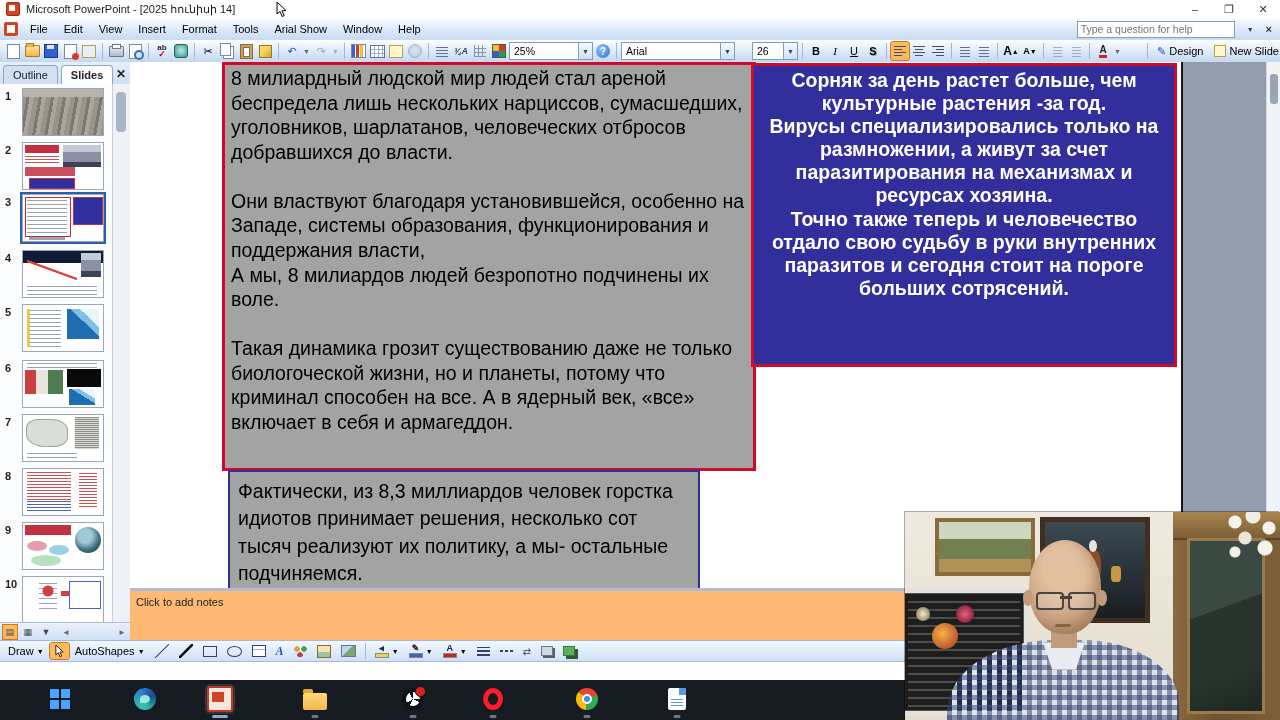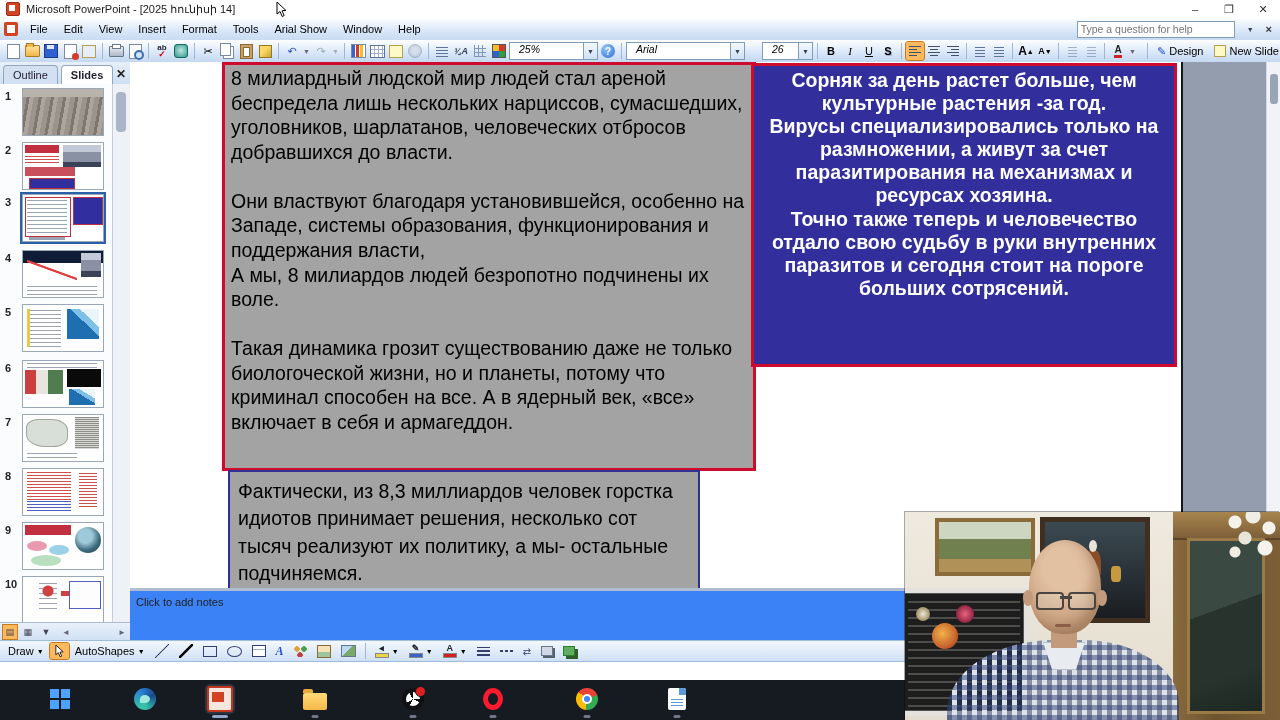--- a/index.html
+++ b/index.html
@@ -29,22 +29,22 @@
   .smallx{font-weight:bold;font-size:11px;color:#333;}
   .mb-icon{width:14px;height:14px;margin:0 4px;background:#d04423;border-radius:2px;position:relative;}
   .mb-icon::after{content:"";position:absolute;left:3px;top:3px;width:8px;height:8px;background:#fff;}
 
   
   #toolbar{left:0;top:40px;width:1280px;height:22px;
            background:linear-gradient(#fdfeff,#d8e6f8 60%,#c4d8f0);
            border-bottom:1px solid #9fbce0;display:flex;align-items:center;gap:1px;padding-left:4px;font-size:11px;}
   .tbtn{width:18px;height:18px;display:flex;align-items:center;justify-content:center;border-radius:2px;flex:none;}
   .tsep{width:1px;height:16px;background:#9fb6d4;margin:0 3px;flex:none;}
-  .combo{background:#fff;border:1px solid #7f9db9;height:16px;display:flex;align-items:flex-start;
-         font-size:10.5px;padding-left:9px;position:relative;flex:none;font-style:italic;}
+  .combo{background:#fff;border:1px solid #7f9db9;height:16px;display:flex;align-items:center;
+         font-size:10.5px;padding-left:4px;position:relative;flex:none;}
   .combo .dd{margin-left:auto;width:13px;height:100%;background:linear-gradient(#f5f9ff,#cfe0f5);
              border-left:1px solid #7f9db9;display:flex;align-items:center;justify-content:center;font-size:7px;color:#345;}
   .glyph{font-size:11px;line-height:1;}
   
   .i-page{width:11px;height:13px;background:#fff;border:1px solid #7a8aa0;box-shadow:inset 0 2px 0 #fff;}
   .i-folder{width:13px;height:10px;background:linear-gradient(#ffe49a,#f0b54b);border:1px solid #a87c22;border-radius:1px;position:relative;}
   .i-folder::before{content:"";position:absolute;top:-3px;left:0;width:6px;height:3px;background:#f0b54b;border:1px solid #a87c22;border-bottom:none;}
   .i-disk{width:12px;height:12px;background:#2f5fd0;border:1px solid #1b3a86;position:relative;}
   .i-disk::after{content:"";position:absolute;left:2px;top:0;width:7px;height:4px;background:#dfe8ff;}
   .i-perm{width:11px;height:13px;background:#fff;border:1px solid #7a8aa0;position:relative;}
@@ -145,21 +145,21 @@
   .slidebox{position:absolute;background:#a3a3a3;color:#000;white-space:pre-line;
             font-family:"Liberation Sans",sans-serif;}
   #box1{left:92px;top:0px;width:520px;height:402px;border:3px solid #cf0a2c;
         font-size:19.5px;line-height:1.26;padding:1px 2px 0 6px;overflow:hidden;}
   #box2{left:621px;top:1px;width:412px;height:292px;border:3px solid #cf0a2c;background:#322f9d;
         color:#fff;font-weight:bold;text-align:center;font-size:19.5px;line-height:1.185;padding:3px 4px;overflow:hidden;}
   #box3{left:98px;top:408px;width:452px;height:118px;border:2px solid #2e3192;
         font-size:19.5px;line-height:1.4;padding:6px 8px;overflow:hidden;}
 
   
-  #notes{left:130px;top:588px;width:1150px;height:52px;background:#3b82f6;border-top:3px solid #aebdd2;}
+  #notes{left:130px;top:588px;width:1150px;height:52px;background:#fdba74;border-top:3px solid #aebdd2;}
   #notes .ph{font-size:11px;color:#222;padding:5px 0 0 6px;}
 
   
   #drawbar{left:0;top:640px;width:1280px;height:20px;background:linear-gradient(#f3f8fe,#cfe0f4);
            border-top:1px solid #9fbce0;border-bottom:1px solid #9fbce0;display:flex;align-items:center;gap:2px;
            font-size:11px;padding-left:4px;}
   .dbtn{height:16px;display:flex;align-items:center;justify-content:center;padding:0 4px;border-radius:2px;flex:none;}
   .dbtn.active{background:#fdb95e;outline:1px solid #c77b1e;}
   .d-rect{width:12px;height:9px;border:1px solid #33406b;}
   .d-oval{width:13px;height:9px;border:1px solid #33406b;border-radius:50%;}

